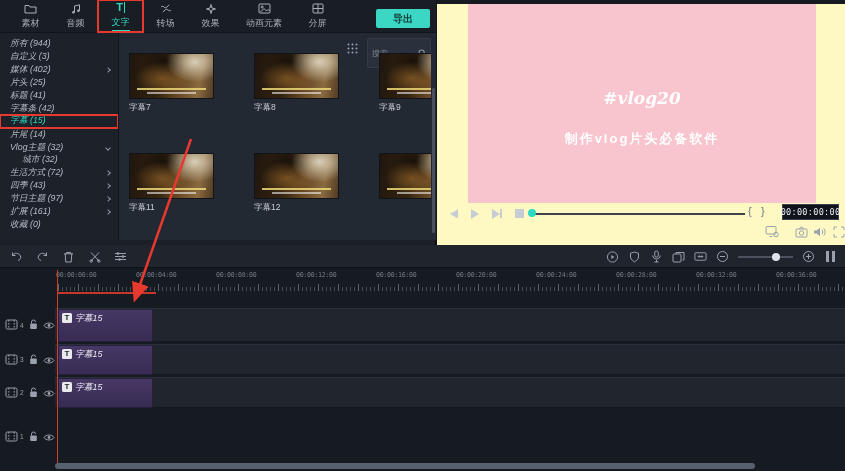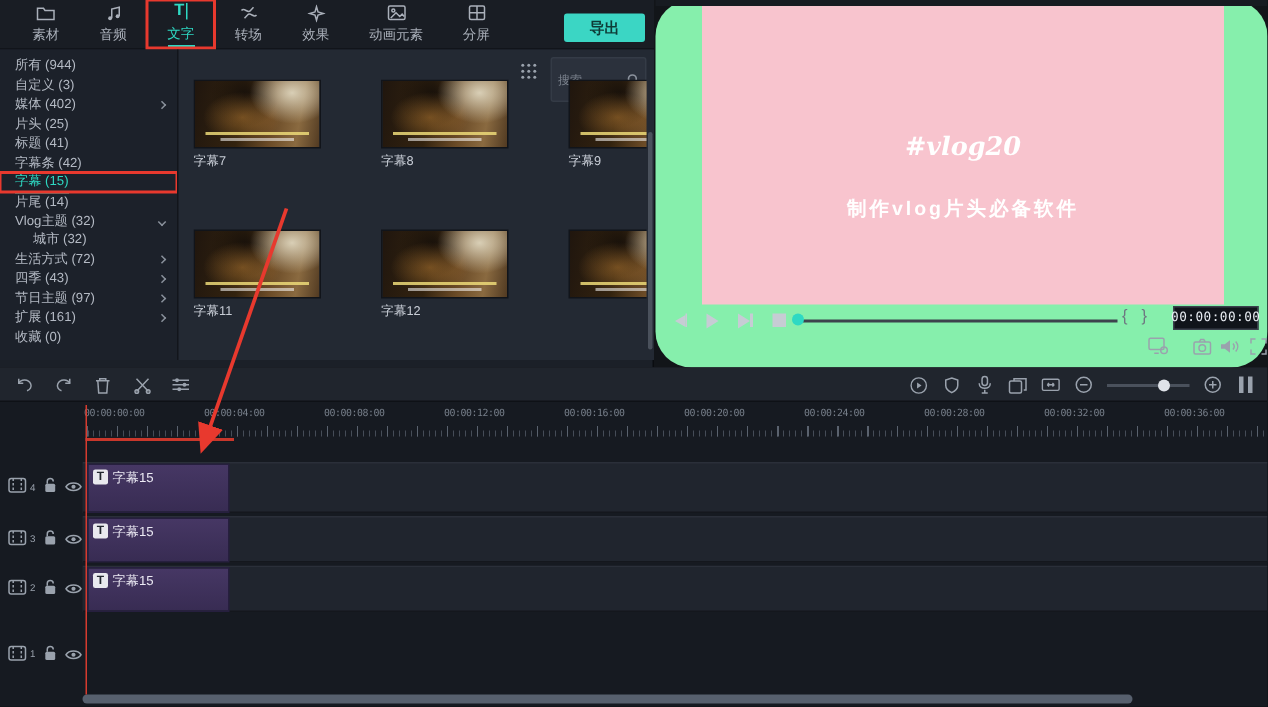--- a/index.html
+++ b/index.html
@@ -21,21 +21,21 @@
   .tab .tlabel{font-size:9px;color:#aab0ba;white-space:nowrap;}
   .tab.active .tlabel{color:var(--accent);border-bottom:2px solid var(--accent);padding-bottom:1px;}
   .tab.active .ticon{color:var(--accent);}
   .tab.red-boxed{outline:2px solid var(--red);outline-offset:-1px;}
   .ticon{height:13px;display:flex;align-items:center;justify-content:center;color:#aab0ba;font-size:11px;}
   .ticon svg{stroke:#aab0ba;fill:none;stroke-width:1;}
   .texticon{font-size:11px;font-weight:bold;display:flex;align-items:center;gap:1px;}
   .texticon .tbar{width:1px;height:11px;background:currentColor;display:inline-block;}
   .export-btn{position:absolute;right:6px;top:9px;width:54px;height:19px;background:#3bd6c4;color:#0e3c37;font-size:10px;font-weight:bold;border:none;border-radius:2px;cursor:pointer;}
 
-  .sidebar{position:absolute;left:0;top:33px;width:118px;height:207px;background:var(--sidebar);padding-top:5px;overflow:hidden;}
+  .sidebar{position:absolute;left:0;top:33px;width:118px;height:207px;background:var(--sidebar);padding-top:5px;overflow:hidden;font-style:italic;}
   .sb-item{height:12.9px;display:flex;align-items:center;padding:0 8px 0 10px;font-size:8.8px;color:#b4bac4;cursor:pointer;}
   .sb-item .sb-label{flex:1;white-space:nowrap;overflow:hidden;}
   .sb-item.indent{padding-left:22px;}
   .sb-item.active .sb-label{color:var(--accent);border-bottom:1px solid var(--accent);flex:0 0 auto;padding-bottom:1px;}
   .sb-item.boxed{outline:2px solid var(--red);outline-offset:-1px;}
   .chev{width:4px;height:4px;border-right:1px solid var(--dim);border-bottom:1px solid var(--dim);display:inline-block;}
   .chev.right{transform:rotate(-45deg);}
   .chev.down{transform:rotate(45deg);}
 
   .library{position:absolute;left:118px;top:33px;width:318px;height:207px;background:var(--content);overflow:hidden;border-left:1px solid #12151b;}
@@ -54,21 +54,21 @@
       radial-gradient(45% 55% at 38% 55%, rgba(226,152,62,.40), rgba(226,152,62,0) 70%),
       radial-gradient(34% 60% at 40% 22%, #17100a 0%, rgba(23,16,10,0) 80%),
       linear-gradient(100deg,#20160e 0%,#33230f 38%,#6a4a26 62%,#8a6a40 82%,#513a22 100%);}
   .thumb-img .capline{position:absolute;left:9%;right:9%;bottom:8px;height:2.5px;background:rgba(236,217,120,.85);}
   .thumb-img .capline2{position:absolute;left:20%;right:20%;bottom:4px;height:2px;background:rgba(255,255,255,.55);}
   .thumb-img.selected{border:1.5px solid var(--accent);}
   .thumb-label{font-size:8.5px;color:#c8cdd6;padding-top:3px;}
   .v-scroll{position:absolute;right:1px;top:55px;width:3px;height:145px;background:#4a515c;border-radius:2px;cursor:pointer;}
 
   
-  .preview-panel{position:absolute;left:437px;top:0;width:408px;height:245px;background:#86efac;border-radius:24px;}
+  .preview-panel{position:absolute;left:437px;top:0;width:408px;height:245px;background:#fef9c3;}
   .pv-topstrip{position:absolute;left:0;top:0;width:408px;height:4px;background:#171b21;}
   .pv-canvas{position:absolute;left:31px;top:4px;width:348px;height:199px;background:var(--pink);display:flex;flex-direction:column;align-items:center;justify-content:center;}
   .pv-title{font-family:"DejaVu Serif",serif;font-style:italic;font-weight:bold;font-size:17px;color:#ffffff;margin-top:28px;}
   .pv-subtitle{font-size:13px;font-weight:bold;letter-spacing:2px;color:#ffffff;margin-top:22px;}
   .transport{position:absolute;left:0;top:203px;width:408px;height:20px;}
   .t-icon{position:absolute;top:5px;width:12px;height:11px;cursor:pointer;display:flex;align-items:center;justify-content:center;}
   .tri-r{width:0;height:0;border-left:8px solid #c6ccd4;border-top:5px solid transparent;border-bottom:5px solid transparent;}
   .tri-l{width:0;height:0;border-right:7px solid #c6ccd4;border-top:4.5px solid transparent;border-bottom:4.5px solid transparent;}
   .fbar{width:1.5px;height:9px;background:#c6ccd4;}
   .stop-sq{width:9px;height:9px;background:#c6ccd4;}
@@ -100,21 +100,21 @@
 
   .track-headers{position:absolute;left:0;top:50px;width:55px;height:170px;}
   .th-row{position:absolute;left:0;width:55px;display:flex;align-items:center;padding-left:5px;gap:5px;}
   .th-row svg{stroke:#9aa2ad;fill:none;stroke-width:1;}
   .th-num{font-size:6.5px;color:#9aa2ad;margin-left:-3px;}
   .tl-tracks{position:absolute;left:55px;top:50px;width:790px;height:170px;}
   .lane{position:absolute;left:0;width:790px;background:var(--lane);box-shadow:inset 0 1px 0 #2a2f39, inset 0 -1px 0 #14171d;}
   .clip{position:absolute;top:.5px;bottom:.5px;cursor:pointer;}
   .clip.text{left:3px;width:95px;background:linear-gradient(#463764,#382c53);border:1px solid #261f3e;padding:3px 0 0 3px;display:flex;align-items:flex-start;gap:3px;}
   .clip .tbadge{width:10px;height:10px;background:#e9e9ee;color:#22262e;font-size:8px;font-weight:bold;display:flex;align-items:center;justify-content:center;border-radius:1.5px;flex:0 0 auto;}
-  .clip .clabel{font-size:8.8px;color:#eceaf4;white-space:nowrap;}
+  .clip .clabel{font-size:8.8px;color:#eceaf4;white-space:nowrap;font-style:italic;}
   .clip.media{left:3px;width:97px;background:var(--pink);border:1px solid #d9a3ae;justify-content:center;display:flex;}
   .clip.media .mlabel{font-family:"DejaVu Sans Mono",monospace;font-size:7px;color:#7c555e;margin-top:2px;letter-spacing:-.2px;white-space:nowrap;}
   .playhead{position:absolute;left:56.5px;top:25px;width:1.5px;height:193px;background:#d63b2f;z-index:5;}
   .clip-extent{position:absolute;left:57px;top:46.5px;width:99px;height:2px;background:#c9372b;z-index:5;}
   .h-scroll{position:absolute;left:55px;top:218px;width:700px;height:6px;background:#57606e;border-radius:3px;cursor:pointer;}
 
   
   .annotation{position:absolute;pointer-events:none;z-index:20;}
   #arrow-svg{left:0;top:0;}
 </style>

